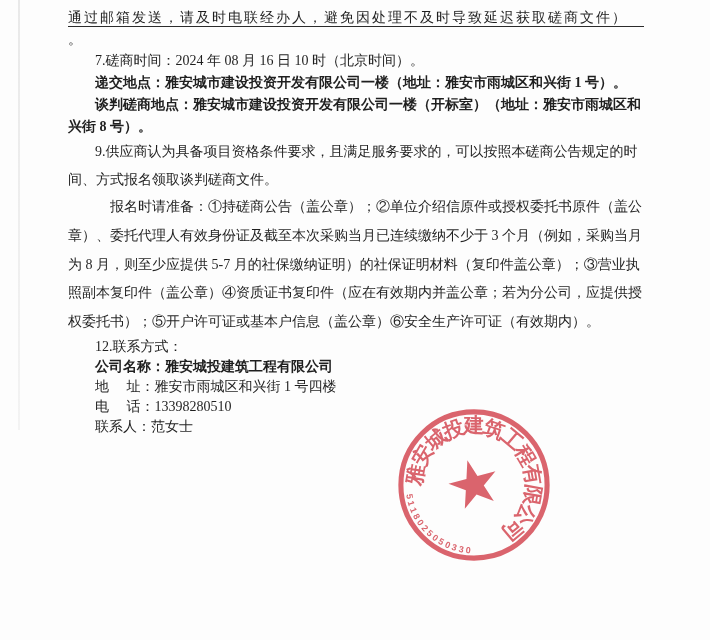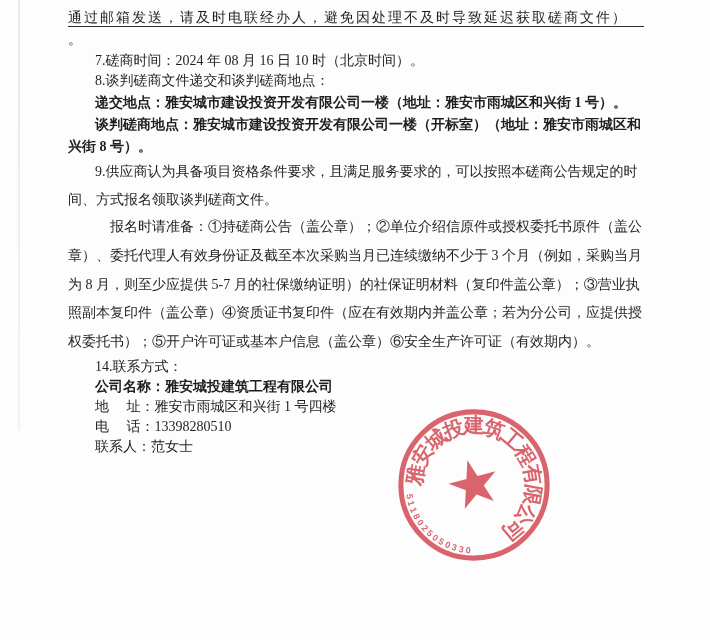--- a/index.html
+++ b/index.html
@@ -60,30 +60,29 @@
 <body>
 
 <div class="page">
 
   <div class="edge-line"></div>
 
   <div class="content">
     <p class="intro"><span class="ul">通过邮箱发送，请及时电联经办人，避免因处理不及时导致延迟获取磋商文件）　</span><span>。</span></p>
 
     <p class="item mt7">7.磋商时间：2024 年 08 月 16 日 10 时（北京时间）。</p>
-    <p class="item mt8">8.谈判磋商文件递交和谈判磋商地点：</p>
 
     <p class="p8 p8a">递交地点：雅安城市建设投资开发有限公司一楼（地址：雅安市雨城区和兴街 1 号）。</p>
     <p class="p8">谈判磋商地点：雅安城市建设投资开发有限公司一楼（开标室）（地址：雅安市雨城区和兴街 8 号）。</p>
 
     <p class="p9">9.供应商认为具备项目资格条件要求，且满足服务要求的，可以按照本磋商公告规定的时间、方式报名领取谈判磋商文件。</p>
 
     <p class="reg">报名时请准备：①持磋商公告（盖公章）；②单位介绍信原件或授权委托书原件（盖公章）、委托代理人有效身份证及截至本次采购当月已连续缴纳不少于 3 个月（例如，采购当月为 8 月，则至少应提供 5-7 月的社保缴纳证明）的社保证明材料（复印件盖公章）；③营业执照副本复印件（盖公章）④资质证书复印件（应在有效期内并盖公章；若为分公司，应提供授权委托书）；⑤开户许可证或基本户信息（盖公章）⑥安全生产许可证（有效期内）。</p>
 
-    <p class="item mt10">14.联系方式：</p>
+    <p class="item mt10">12.联系方式：</p>
 
     <p class="contact c1">公司名称：雅安城投建筑工程有限公司</p>
     <p class="contact c2">地　 址：雅安市雨城区和兴街 1 号四楼</p>
     <p class="contact c3">电　 话：13398280510</p>
     <p class="contact c4">联系人：范女士</p>
   </div>
 
   <svg class="seal" id="seal-svg" viewBox="0 0 200 200" aria-hidden="true" style="--seal-color: #d6505a;">
     <circle class="seal-ring" cx="100" cy="100" r="86"></circle>
     <polygon class="seal-star" id="seal-star" points="92.2,71.0 104.1,89.3 125.2,83.7 111.5,100.6 123.3,118.9 103.0,111.1 89.2,128.0 90.4,106.3 70.0,98.4 91.1,92.8"></polygon>

